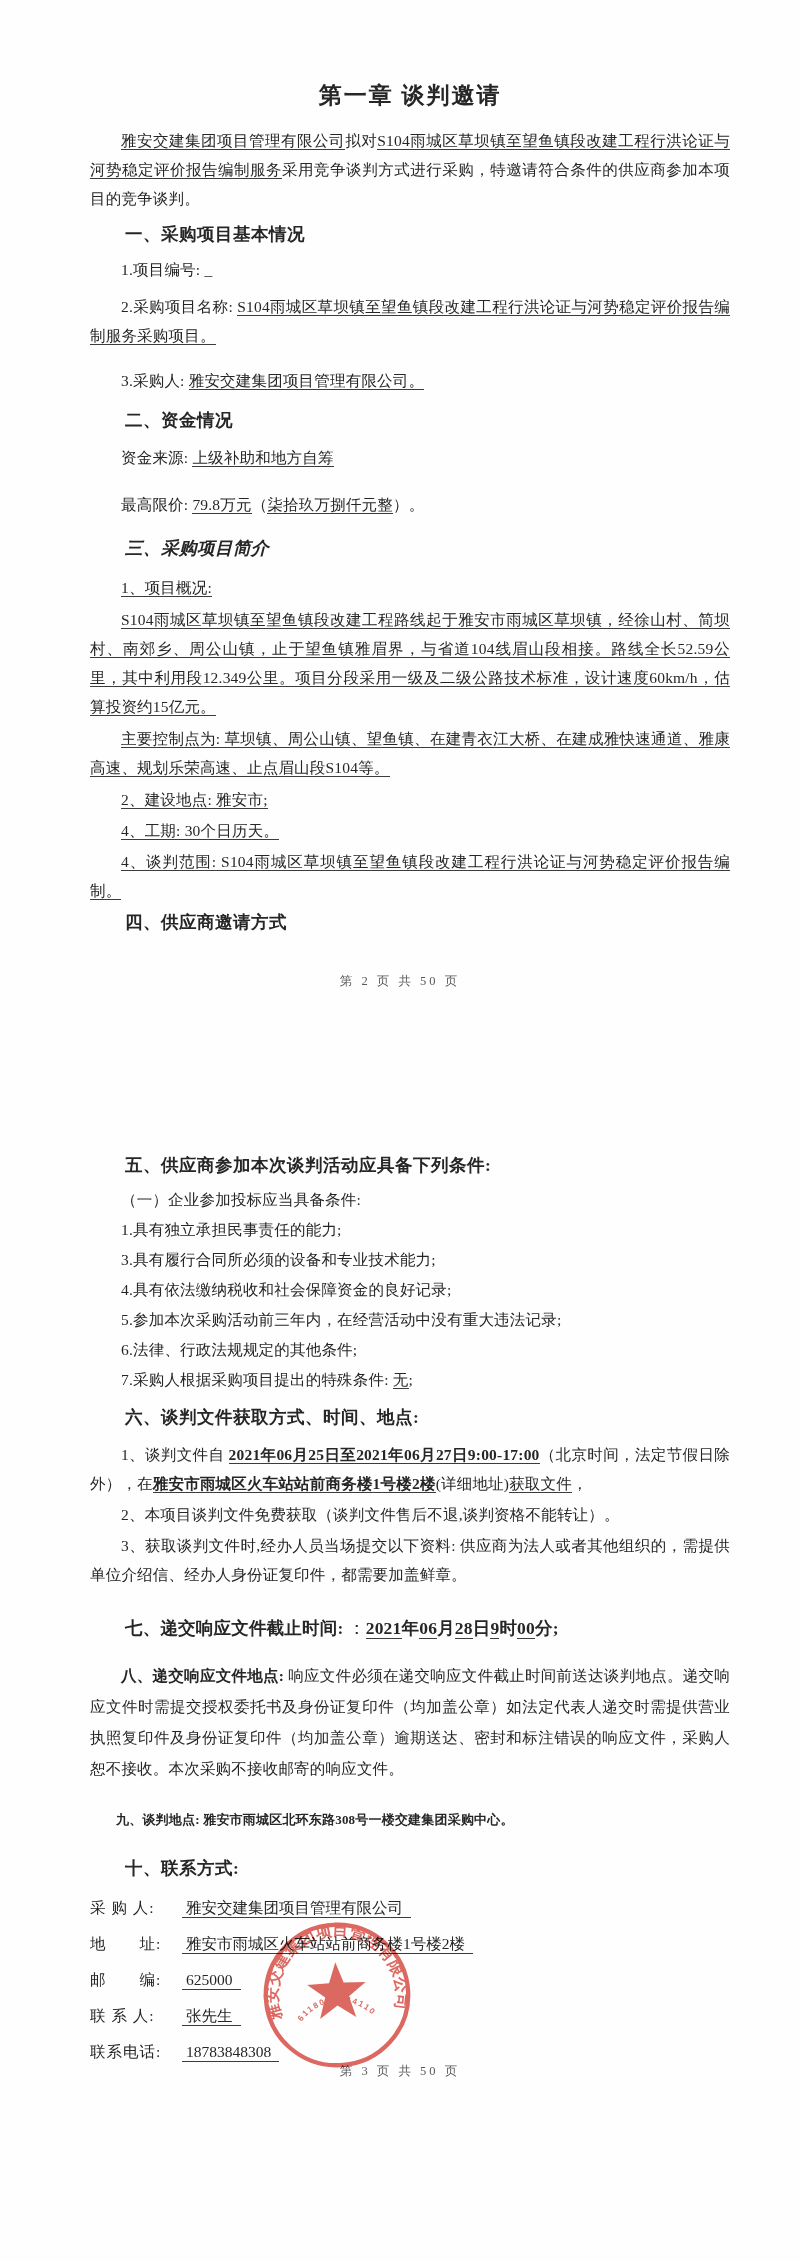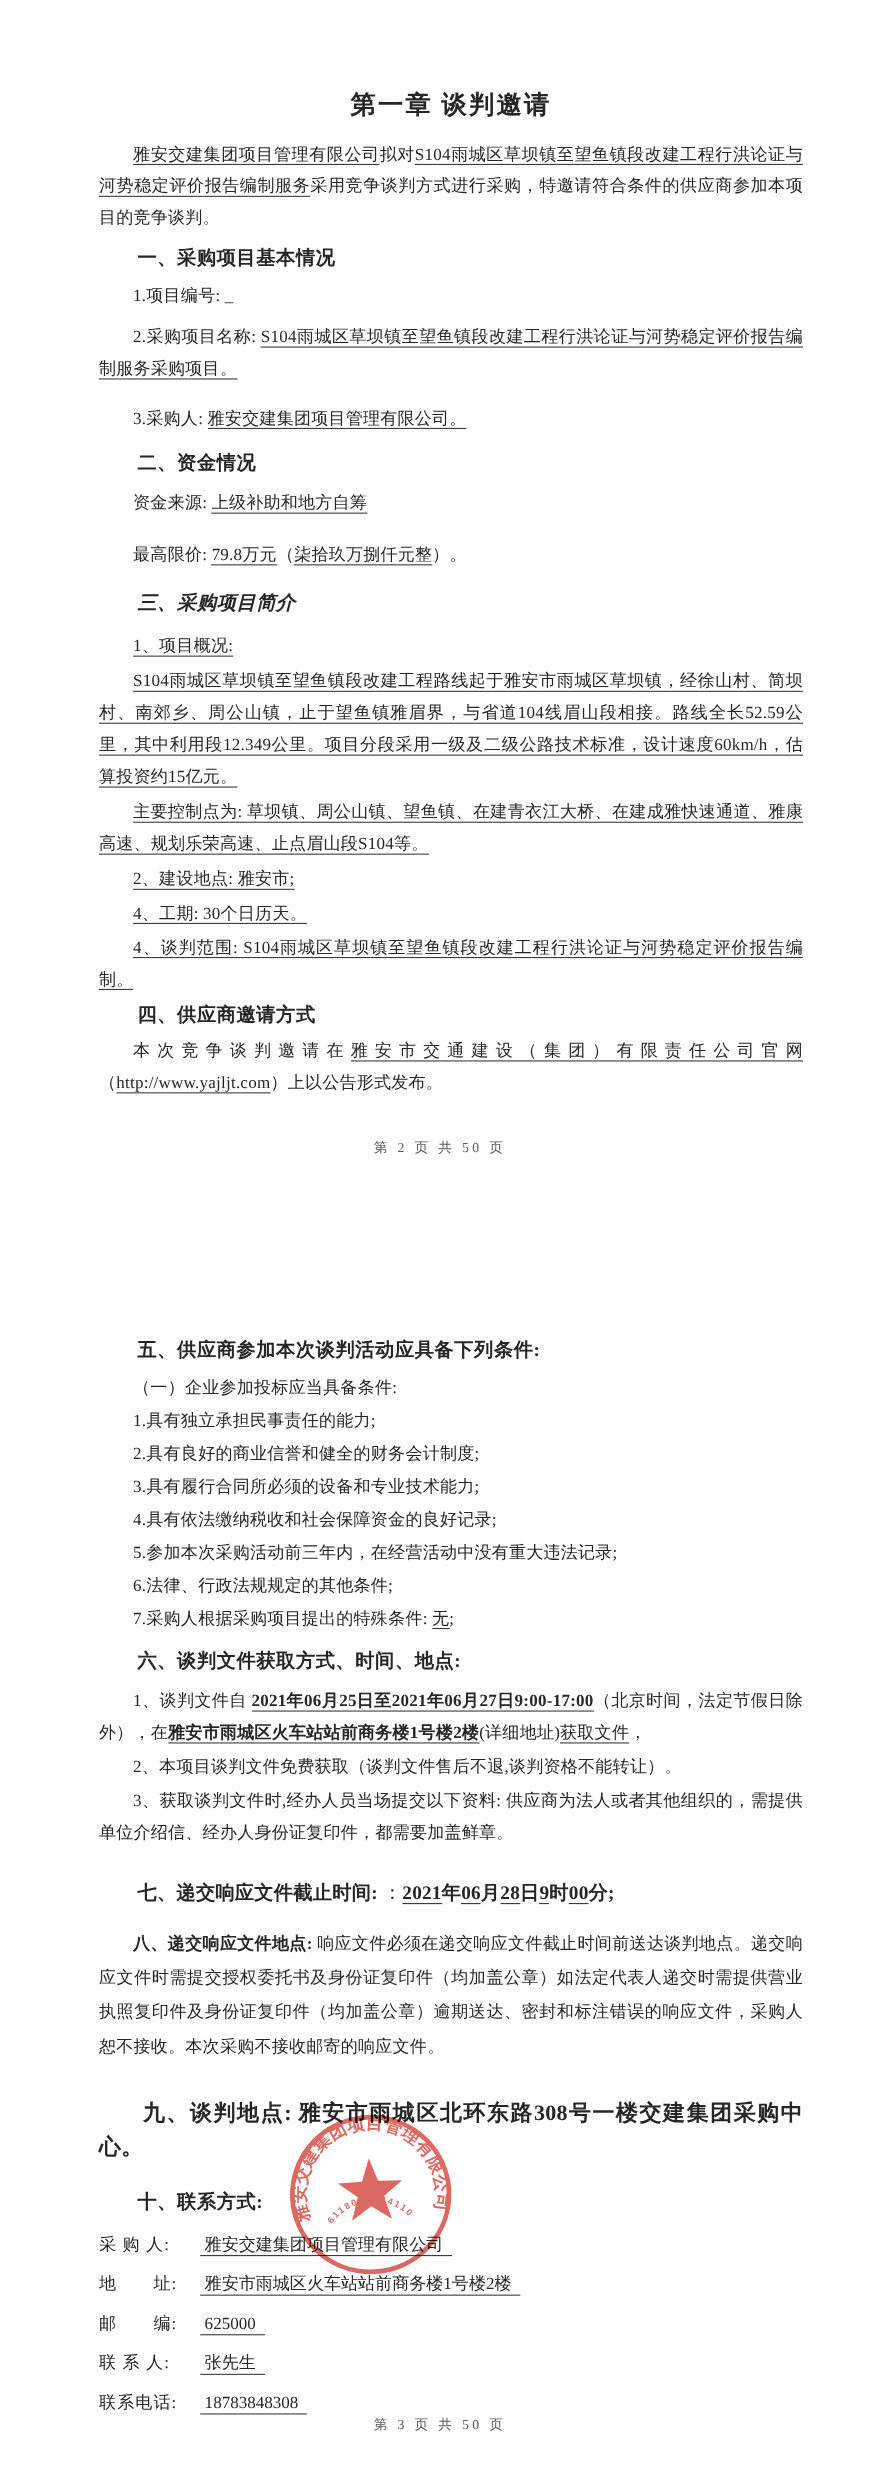--- a/index.html
+++ b/index.html
@@ -49,46 +49,44 @@
 
     <p class="hd" style="margin-top:14px;font-style:italic;">三、采购项目简介</p>
     <p class="t indent" style="margin-top:10px;"><span class="u">1、项目概况: </span></p>
     <p class="t indent" style="margin-top:3px;"><span class="u">S104雨城区草坝镇至望鱼镇段改建工程路线起于雅安市雨城区草坝镇，经徐山村、简坝村、南郊乡、周公山镇，止于望鱼镇雅眉界，与省道104线眉山段相接。路线全长52.59公里，其中利用段12.349公里。项目分段采用一级及二级公路技术标准，设计速度60km/h，估算投资约15亿元。</span></p>
     <p class="t indent" style="margin-top:3px;"><span class="u">主要控制点为: 草坝镇、周公山镇、望鱼镇、在建青衣江大桥、在建成雅快速通道、雅康高速、规划乐荣高速、止点眉山段S104等。</span></p>
     <p class="t indent" style="margin-top:3px;"><span class="u">2、建设地点: 雅安市;</span></p>
     <p class="t indent" style="margin-top:2px;"><span class="u">4、工期: 30个日历天。</span></p>
     <p class="t indent" style="margin-top:2px;"><span class="u">4、谈判范围: S104雨城区草坝镇至望鱼镇段改建工程行洪论证与河势稳定评价报告编制。</span></p>
 
     <p class="hd" style="margin-top:2px;">四、供应商邀请方式</p>
-    <p class="t indent" style="margin-top:4px;"><span>本次竞争谈判邀请在</span><span class="u">雅安市交通建设（集团）有限责任公司官网</span><span>（</span><span class="u">http://www.yajljt.com</span><span>）上以公告形式发布。</span></p>
 
     <p class="footer" style="margin-top:36px;">第 2 页 共 50 页</p>
   </div>
 
   <div>
     <p class="hd" style="margin-top:160px;">五、供应商参加本次谈判活动应具备下列条件:</p>
     <p class="li" style="margin-top:6px;"><span>（一）企业参加投标应当具备条件:</span></p>
     <p class="li" style="margin-top:2px;"><span>1.具有独立承担民事责任的能力;</span></p>
-    <p class="li" style="margin-top:2px;"><span>2.具有良好的商业信誉和健全的财务会计制度;</span></p>
     <p class="li" style="margin-top:2px;"><span>3.具有履行合同所必须的设备和专业技术能力;</span></p>
     <p class="li" style="margin-top:2px;"><span>4.具有依法缴纳税收和社会保障资金的良好记录;</span></p>
     <p class="li" style="margin-top:2px;"><span>5.参加本次采购活动前三年内，在经营活动中没有重大违法记录;</span></p>
     <p class="li" style="margin-top:2px;"><span>6.法律、行政法规规定的其他条件;</span></p>
     <p class="li" style="margin-top:2px;"><span>7.采购人根据采购项目提出的特殊条件: </span><span class="u">无</span><span>;</span></p>
 
     <p class="hd" style="margin-top:8px;">六、谈判文件获取方式、时间、地点:</p>
     <p class="t indent" style="margin-top:8px;"><span>1、谈判文件自 </span><span class="u b">2021年06月25日至2021年06月27日9:00-17:00</span><span>（北京时间，法定节假日除外），在</span><span class="u b">雅安市雨城区火车站站前商务楼1号楼2楼</span><span>(详细地址)</span><span class="u">获取文件</span><span>，</span></p>
     <p class="t indent" style="margin-top:2px;"><span>2、本项目谈判文件免费获取（谈判文件售后不退,谈判资格不能转让）。</span></p>
     <p class="t indent" style="margin-top:2px;"><span>3、获取谈判文件时,经办人员当场提交以下资料: 供应商为法人或者其他组织的，需提供单位介绍信、经办人身份证复印件，都需要加盖鲜章。</span></p>
 
     <p class="hd-inline" style="margin-top:24px;font-size:17.5px;"><span class="b">七、递交响应文件截止时间:</span><span> ：</span><span class="u b">2021</span><span class="b">年</span><span class="u b">06</span><span class="b">月</span><span class="u b">28</span><span class="b">日</span><span class="u b">9</span><span class="b">时</span><span class="u b">00</span><span class="b">分;</span></p>
 
     <p class="hd-inline" style="margin-top:16px;line-height:31px;font-size:15.5px;"><span class="b">八、递交响应文件地点: </span><span>响应文件必须在递交响应文件截止时间前送达谈判地点。递交响应文件时需提交授权委托书及身份证复印件（均加盖公章）如法定代表人递交时需提供营业执照复印件及身份证复印件（均加盖公章）逾期送达、密封和标注错误的响应文件，采购人恕不接收。本次采购不接收邮寄的响应文件。</span></p>
 
-    <p class="hd-inline" style="margin-top:30px;font-size:20px;"><span class="b">九、谈判地点: </span><span class="b">雅安市雨城区北环东路308号一楼交建集团采购中心。</span></p>
+    <p class="hd-inline" style="margin-top:20px;font-size:13px;"><span class="b">九、谈判地点: </span><span class="b">雅安市雨城区北环东路308号一楼交建集团采购中心。</span></p>
 
     <p class="hd" style="margin-top:18px;">十、联系方式:</p>
 
     <div class="contact-row">
       <span class="clabel">采 购 人:</span><span class="cvalue u">雅安交建集团项目管理有限公司</span>
     </div>
     <div class="contact-row">
       <span class="clabel">地　　址:</span><span class="cvalue u">雅安市雨城区火车站站前商务楼1号楼2楼</span>
     </div>
     <div class="contact-row">

